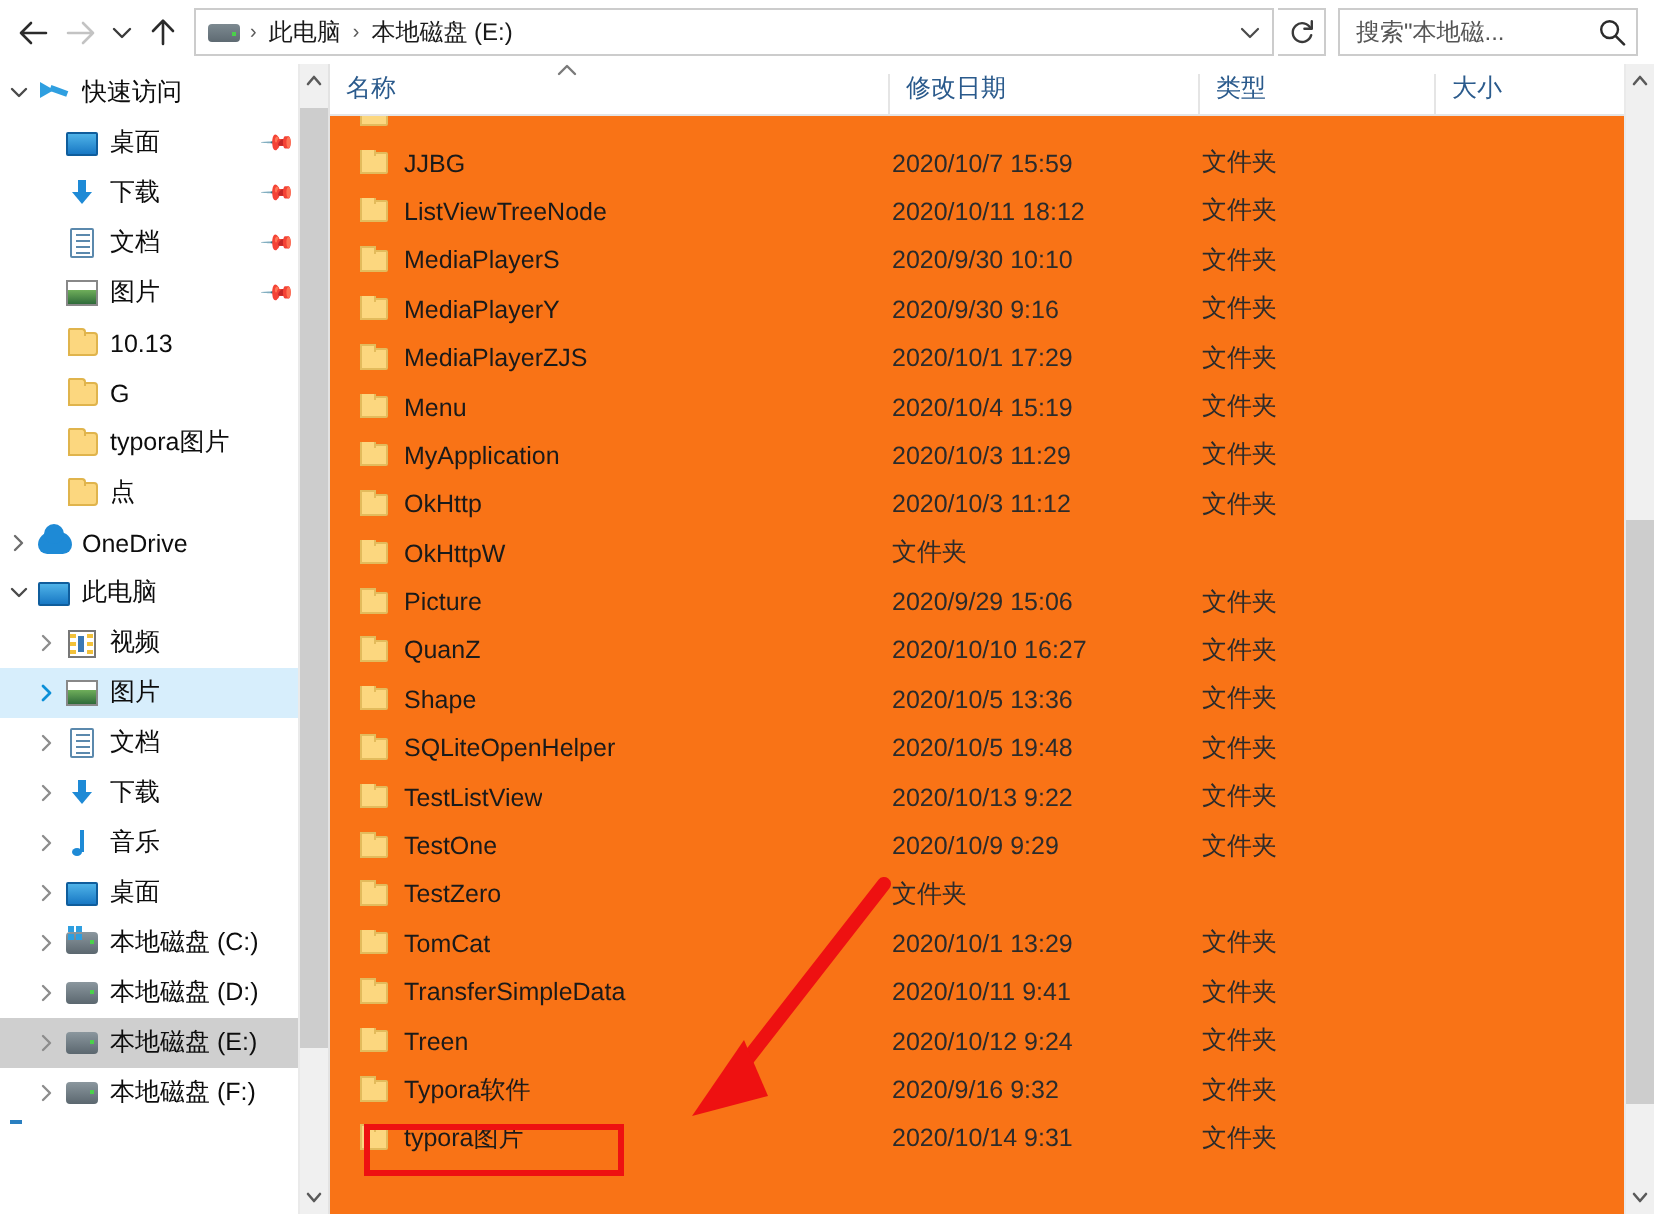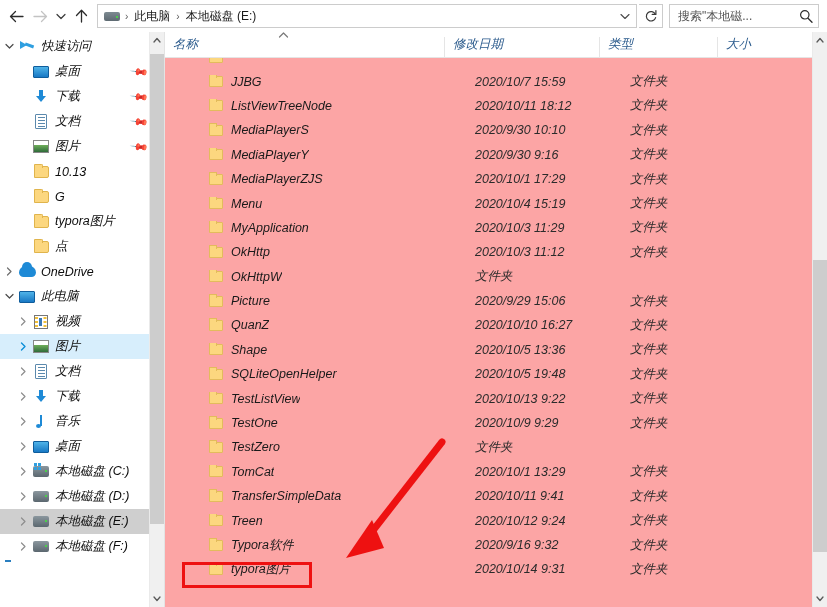--- a/index.html
+++ b/index.html
@@ -127,21 +127,20 @@
     display: flex; align-items: center; justify-content: center;
     color: #2b2b2b;
   }
 
   
   .body-area {
     flex: 1 1 auto;
     display: flex;
     min-height: 0;
     position: relative;
-    font-style: italic;
   }
 
   
   .sidebar-wrap {
     width: 165px;
     flex: 0 0 165px;
     position: relative;
     background: #ffffff;
     overflow: hidden;
     border-right: 1px solid #e3e3e3;
@@ -373,21 +372,21 @@
   .vsb .thumb {
     position: absolute; left: 0; width: 15px;
     background: #cdcdcd;
   }
 
   
   .list-pane {
     flex: 1 1 auto;
     position: relative;
     min-width: 0;
-    background: #fca5a5;
+    background: #f97316;
     display: flex;
     flex-direction: column;
   }
   .col-header {
     height: 26px;
     flex: 0 0 26px;
     display: flex;
     align-items: flex-end;
     border-bottom: 1px solid #e5e5e5;
     background: #ffffff;
@@ -414,21 +413,20 @@
     left: 113px; top: -7px;
     font-size: 9px;
     color: #7a7a7a;
   }
 
   .rows {
     flex: 1 1 auto;
     position: relative;
     overflow: hidden;
     padding-right: 15px;
-    margin-left: 29px;
   }
   .rows-inner {
     position: absolute;
     left: 0; top: -13px;
     right: 15px;
   }
   .row {
     height: 24.4px;
     display: flex;
     align-items: center;

